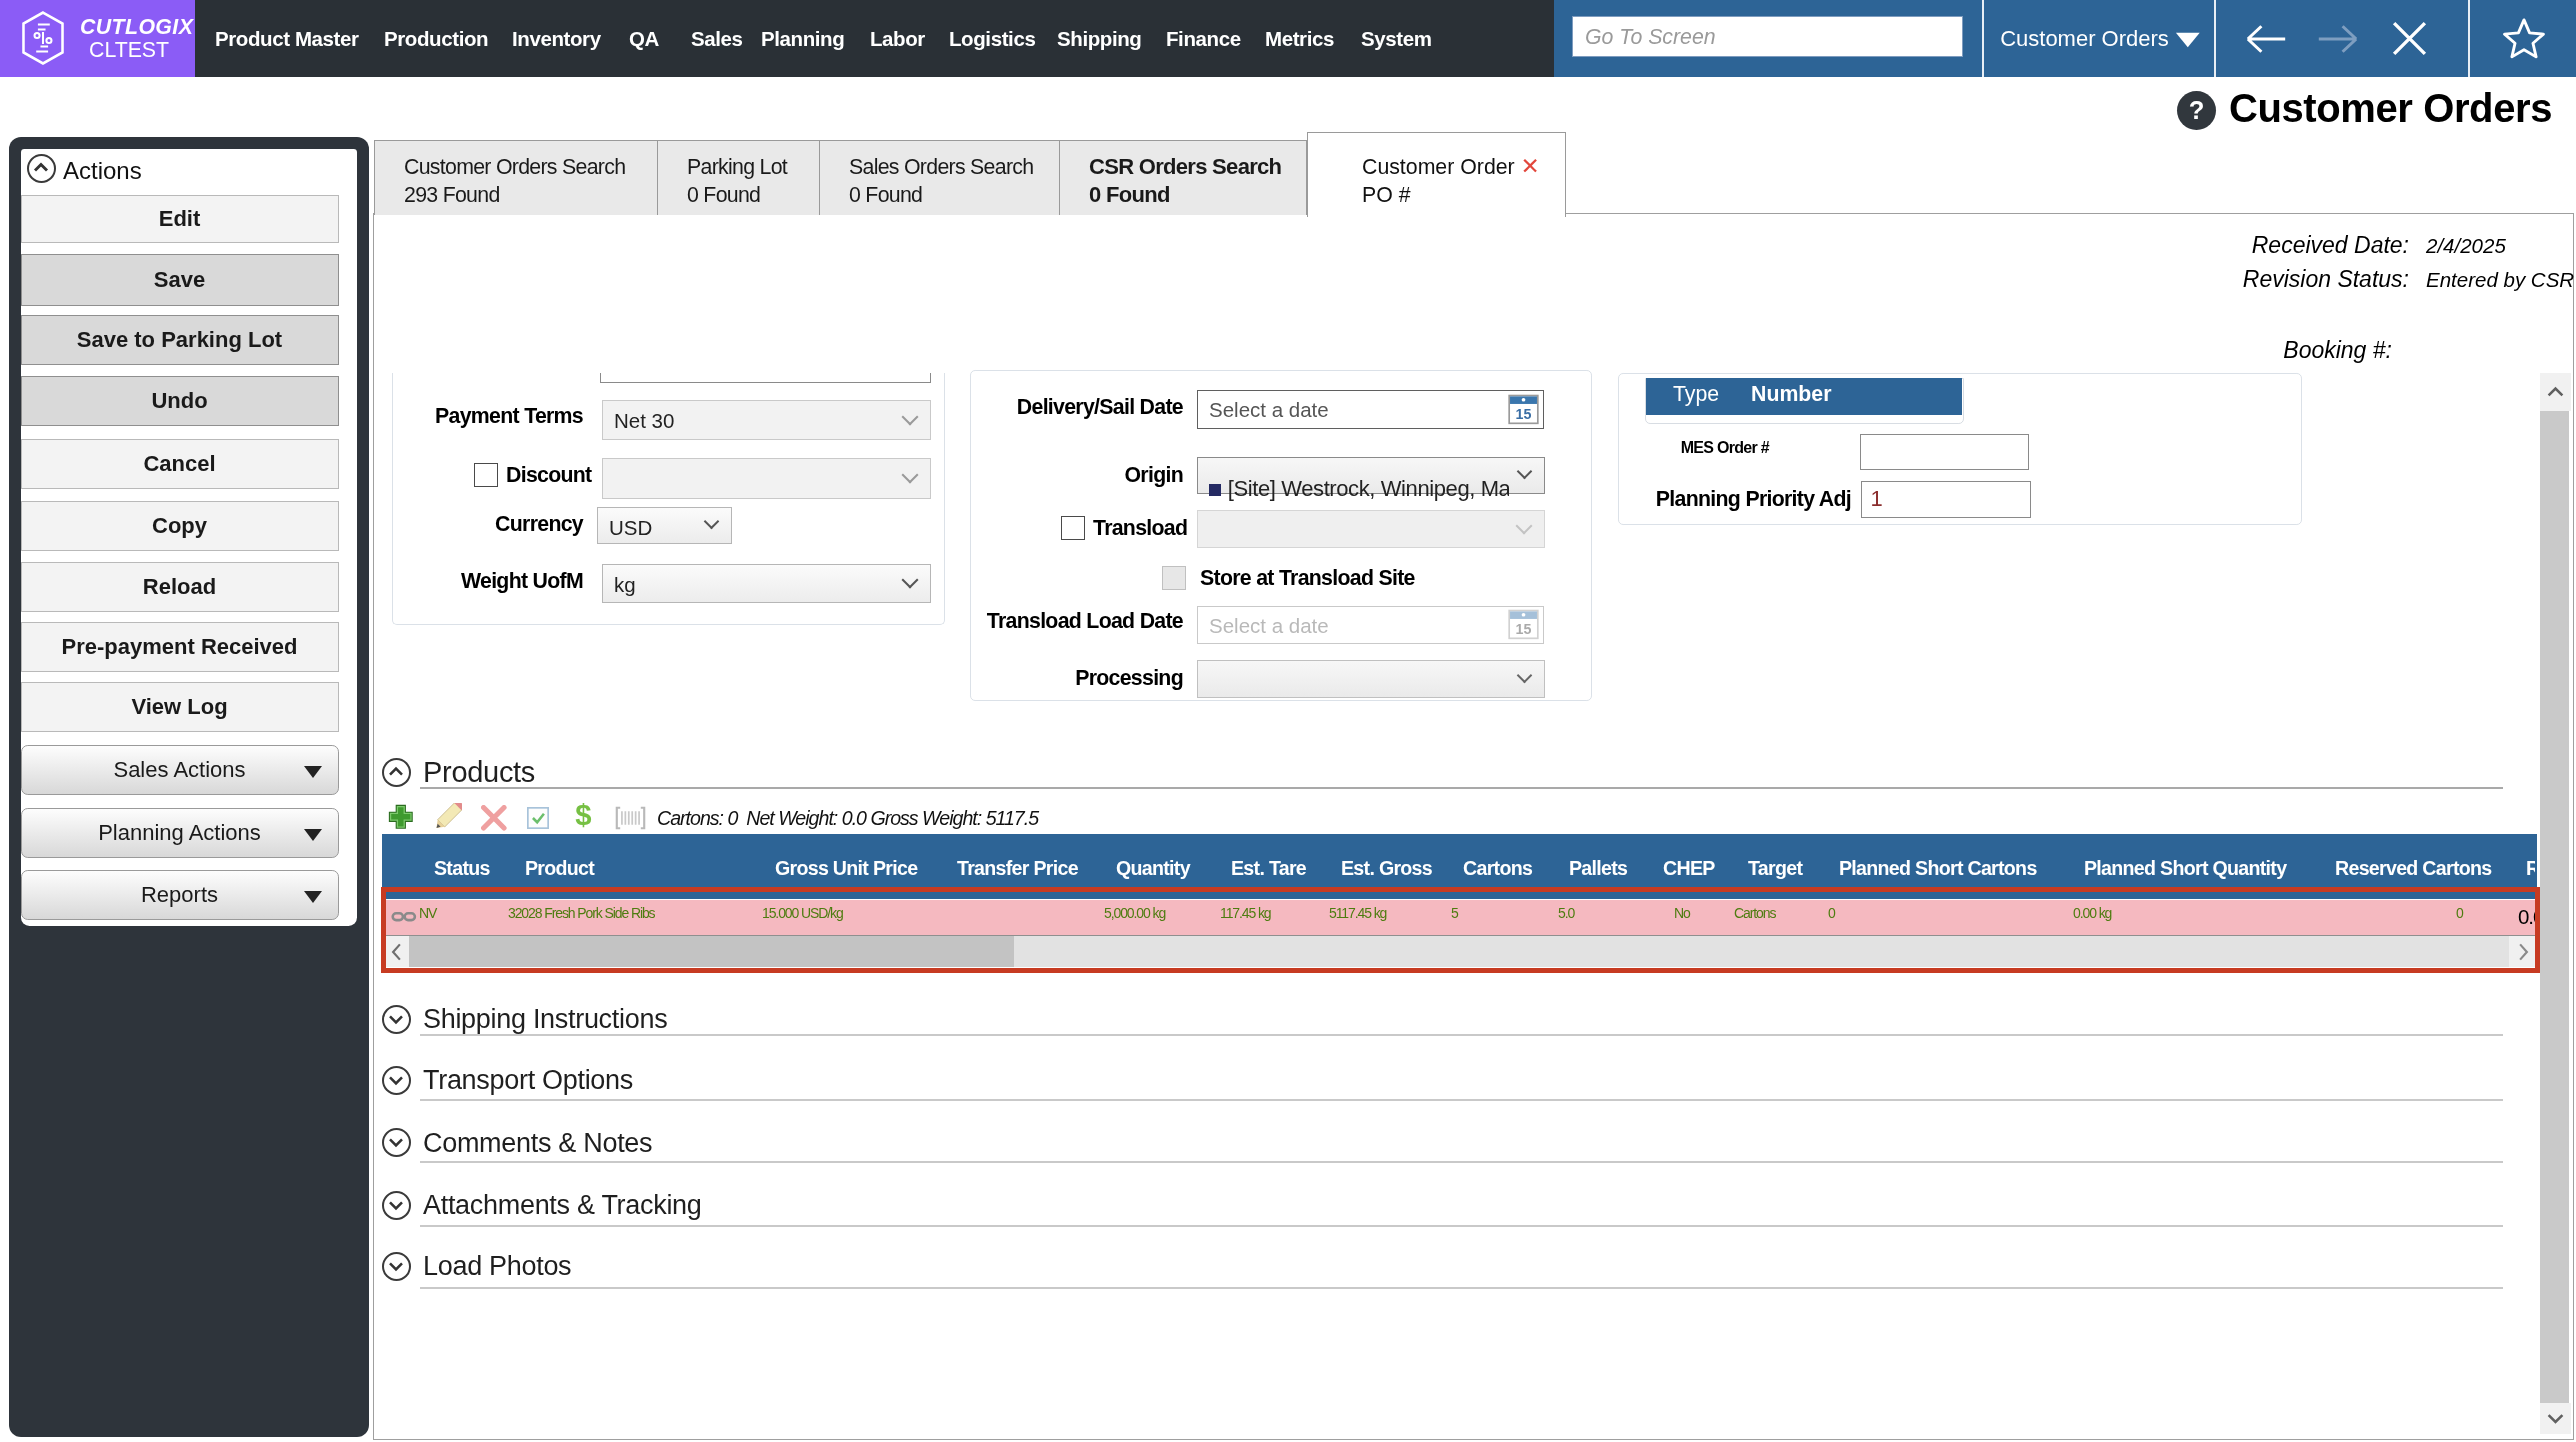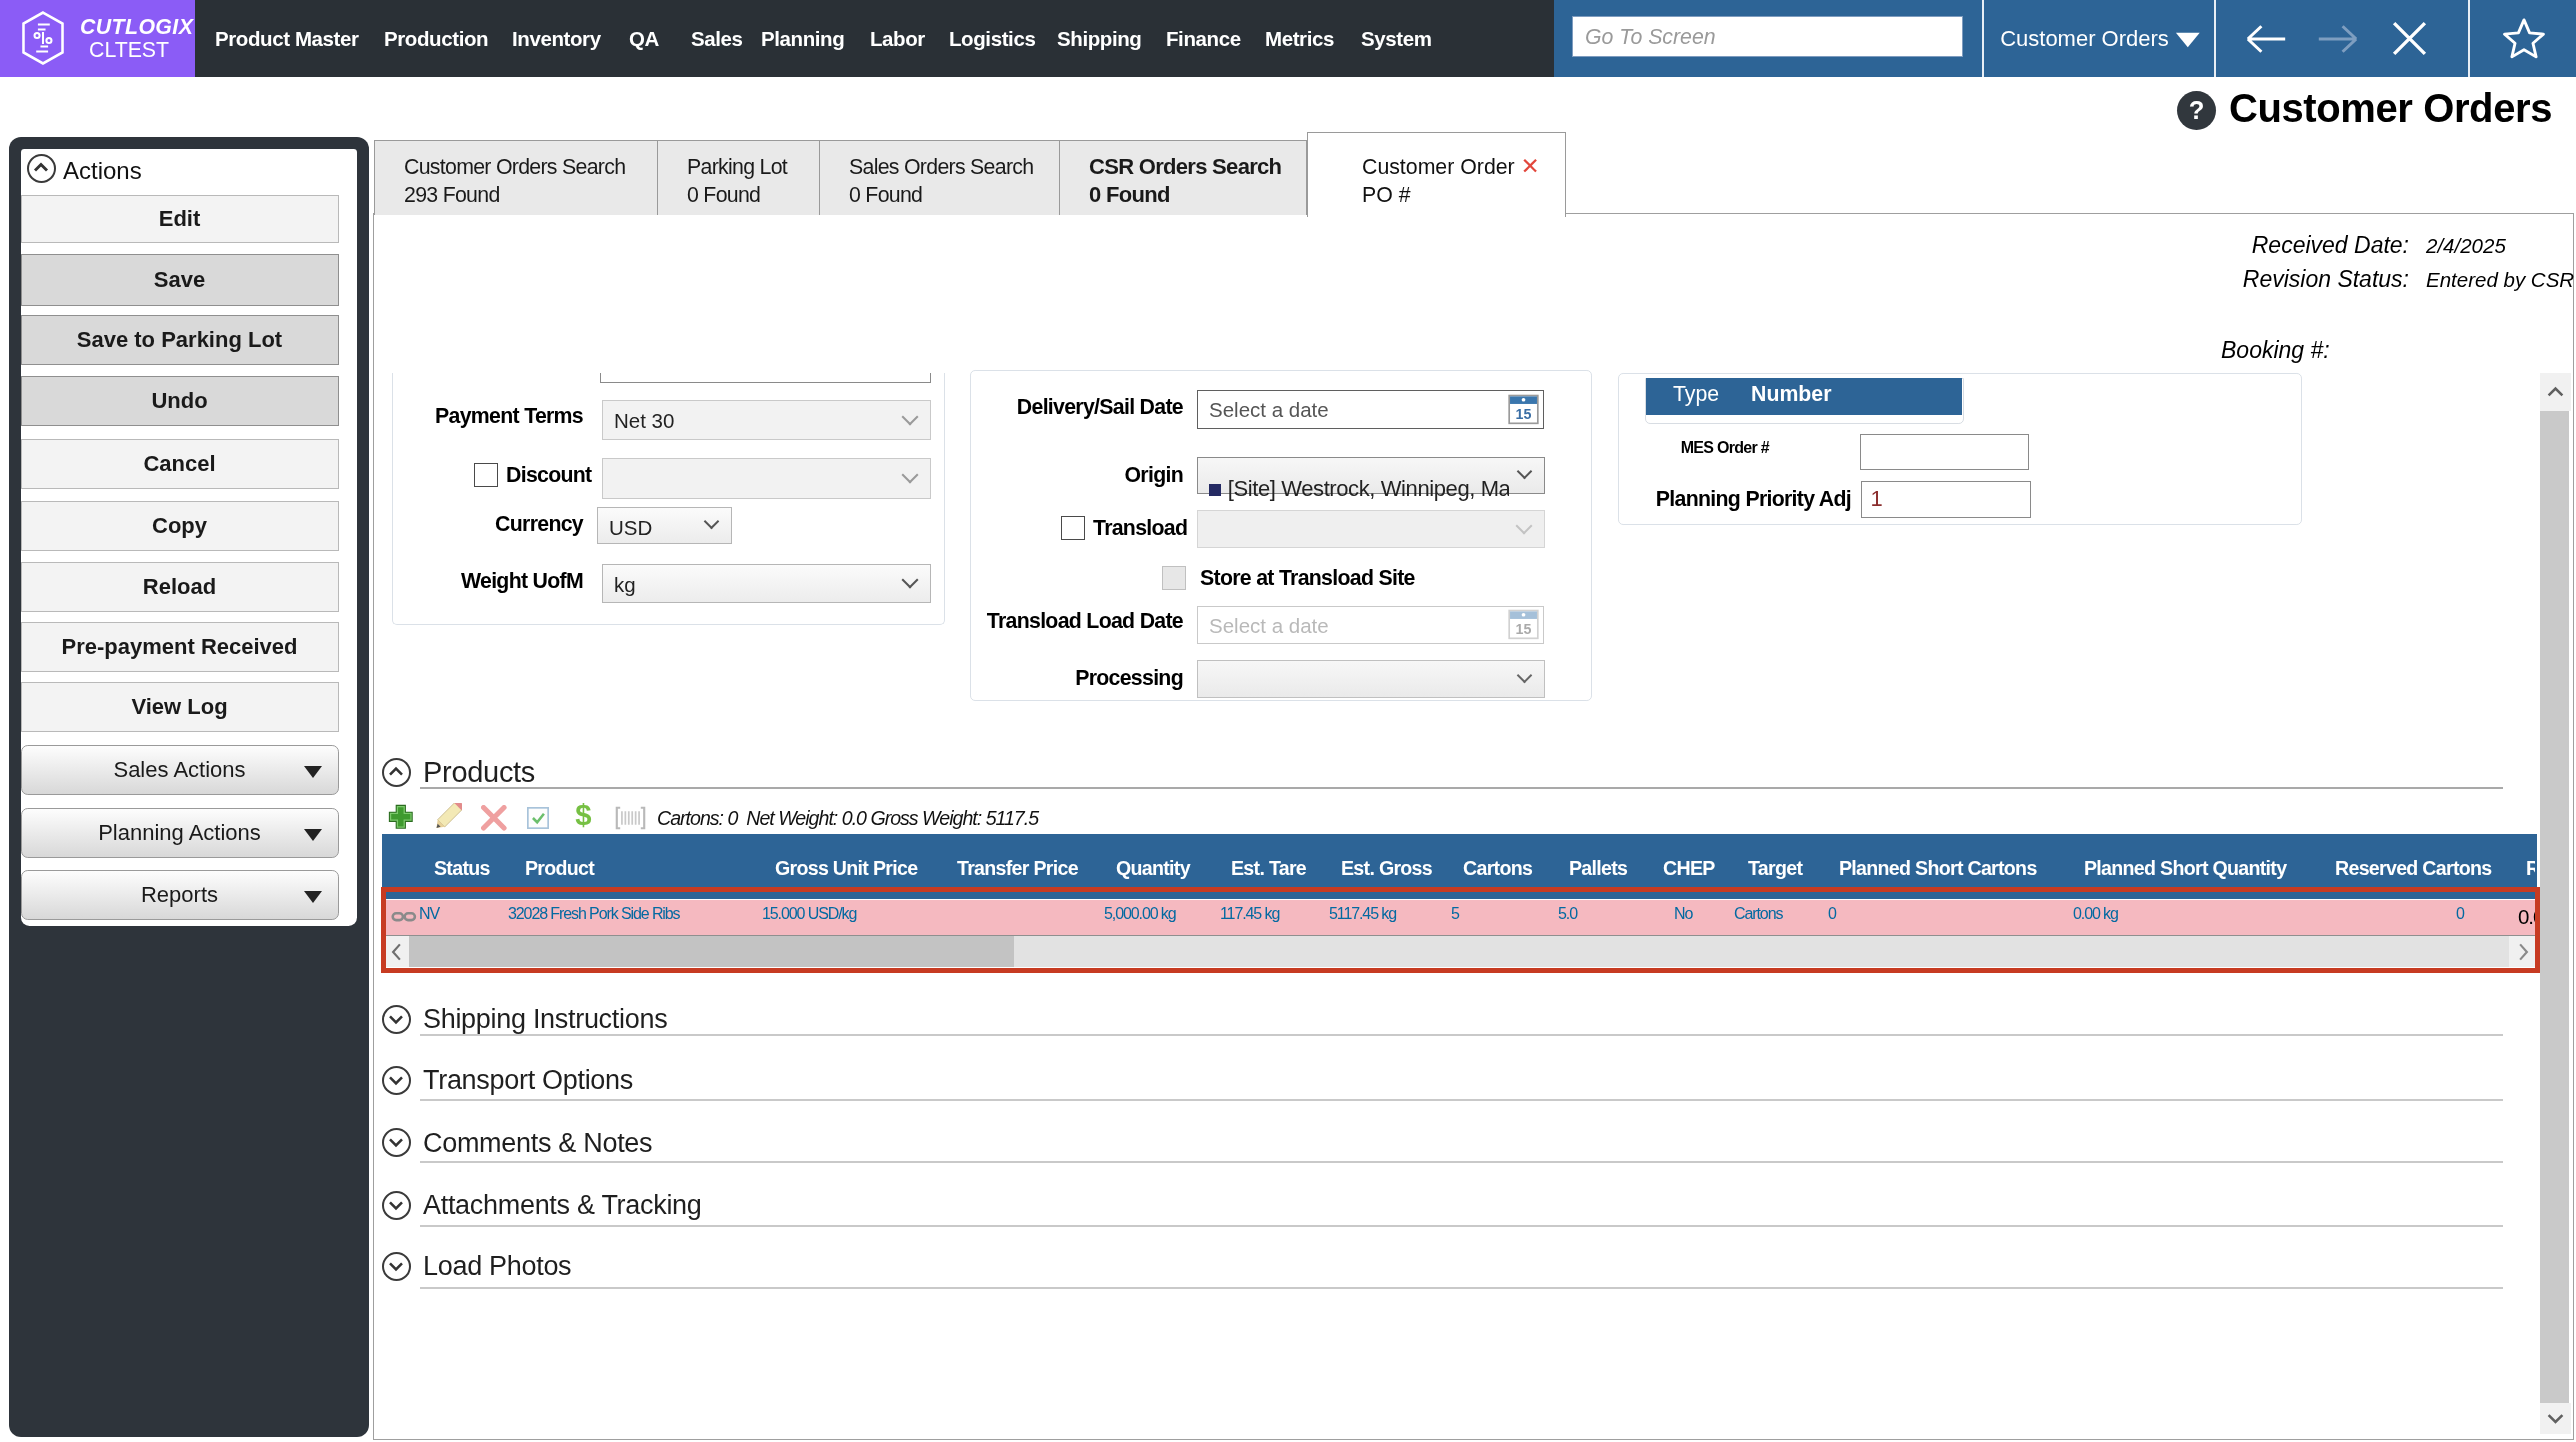--- a/index.html
+++ b/index.html
@@ -41,21 +41,21 @@
 .cb.dis{background:#e7e7e7;border-color:#c0c0c0}
 .inp{position:absolute;background:#fff;border:1.7px solid #8a8a8a}
 
 .sech{position:absolute;font-size:27px;color:#1f1f1f;letter-spacing:-0.3px}
 .hline{position:absolute;left:420px;width:2083px;height:1.7px;background:#c9c9c9}
 .cicon{position:absolute;width:29px;height:29px;border-radius:50%;border:2.1px solid #3a3a3a}
 .cicon svg{position:absolute;left:0;top:0}
 
 #thead{position:absolute;left:382px;top:834px;width:2155px;height:65px;background:#2d6496}
 .th{position:absolute;color:#fff;font-weight:bold;font-size:19.6px;letter-spacing:-0.7px;top:857px;white-space:nowrap}
-.td{position:absolute;color:#0369a1;font-size:16px;top:905px;white-space:nowrap;letter-spacing:-1.1px}
+.td{position:absolute;color:#4d7c0f;font-size:14px;top:905px;white-space:nowrap;letter-spacing:-1.1px}
 </style>
 </head>
 <body>
 
 <div id="topbar"></div>
 <div id="logo">
 <svg width="48" height="56" viewBox="0 0 56 66" style="position:absolute;left:19px;top:10.2px">
  <g fill="none" stroke="#fff" stroke-width="3">
   <path d="M28 3 L51 16 L51 50 L28 63 L5 50 L5 16 Z"></path>
  </g>
@@ -138,21 +138,21 @@
 <div id="content"></div>
 <div class="tab" style="left:374px;width:285px">Customer Orders Search<br>293 Found</div>
 <div class="tab" style="left:657px;width:163px">Parking Lot<br>0 Found</div>
 <div class="tab" style="left:819px;width:242px">Sales Orders Search<br>0 Found</div>
 <div class="tab" style="left:1059px;width:248px;font-weight:bold;font-size:22px">CSR Orders Search<br>0 Found</div>
 <div id="tab5">Customer Order <span style="color:#e2473c;font-size:23px">✕</span><br>PO #</div>
 <div class="it" style="position:absolute;left:2238px;top:232px;width:171px;text-align:right">Received Date:</div>
 <div class="it" style="position:absolute;left:2426px;top:234px;font-size:20.5px">2/4/2025</div>
 <div class="it" style="position:absolute;left:2221px;top:266px;width:188px;text-align:right">Revision Status:</div>
 <div class="it" style="position:absolute;left:2426px;top:268px;font-size:20.5px">Entered by CSR</div>
-<div class="it" style="position:absolute;left:2221px;top:337px;width:171px;text-align:left">Booking #:</div>
+<div class="it" style="position:absolute;left:2221px;top:337px;width:171px;text-align:right">Booking #:</div>
 <div class="sbv" style="left:2540px;top:373px;width:31px;height:38px"><svg width="31" height="38" viewBox="0 0 36 44">
       <path d="M10 26 L18 18 L26 26" fill="none" stroke="#606060" stroke-width="3"></path>
     </svg></div>
 <div class="sbv" style="left:2540px;top:411px;width:29px;height:993px;background:#c9c9c9"></div>
 <div class="sbv" style="left:2540px;top:1403px;width:31px;height:31px"><svg width="31" height="31" viewBox="0 0 36 36">
       <path d="M10 14 L18 22 L26 14" fill="none" stroke="#606060" stroke-width="3"></path>
     </svg></div>
 <div class="gbox" style="left:392px;top:373px;width:553px;height:252px;border-top:none;border-radius:0 0 5.1px 5.1px"></div>
 <div style="position:absolute;left:600px;top:373px;width:331px;height:10.2px;border-left:1.7px solid #8a8a8a;border-right:1.7px solid #8a8a8a;border-bottom:1.7px solid #8a8a8a;background:#fff"></div>
 <div class="flabel" style="left:370px;top:404px;width:213px;text-align:right">Payment Terms</div>

